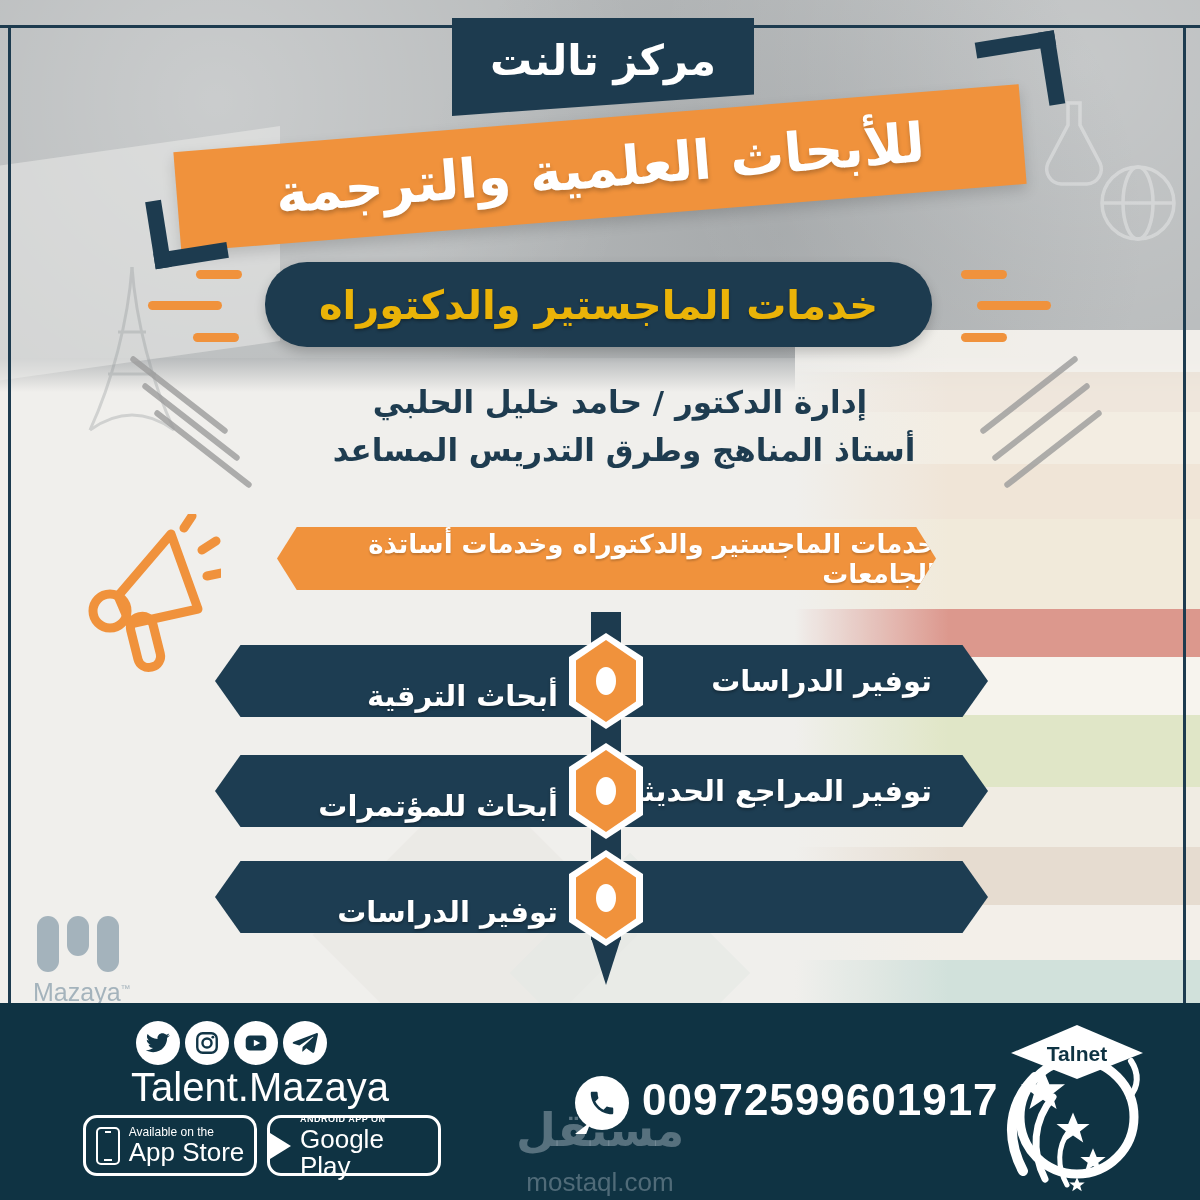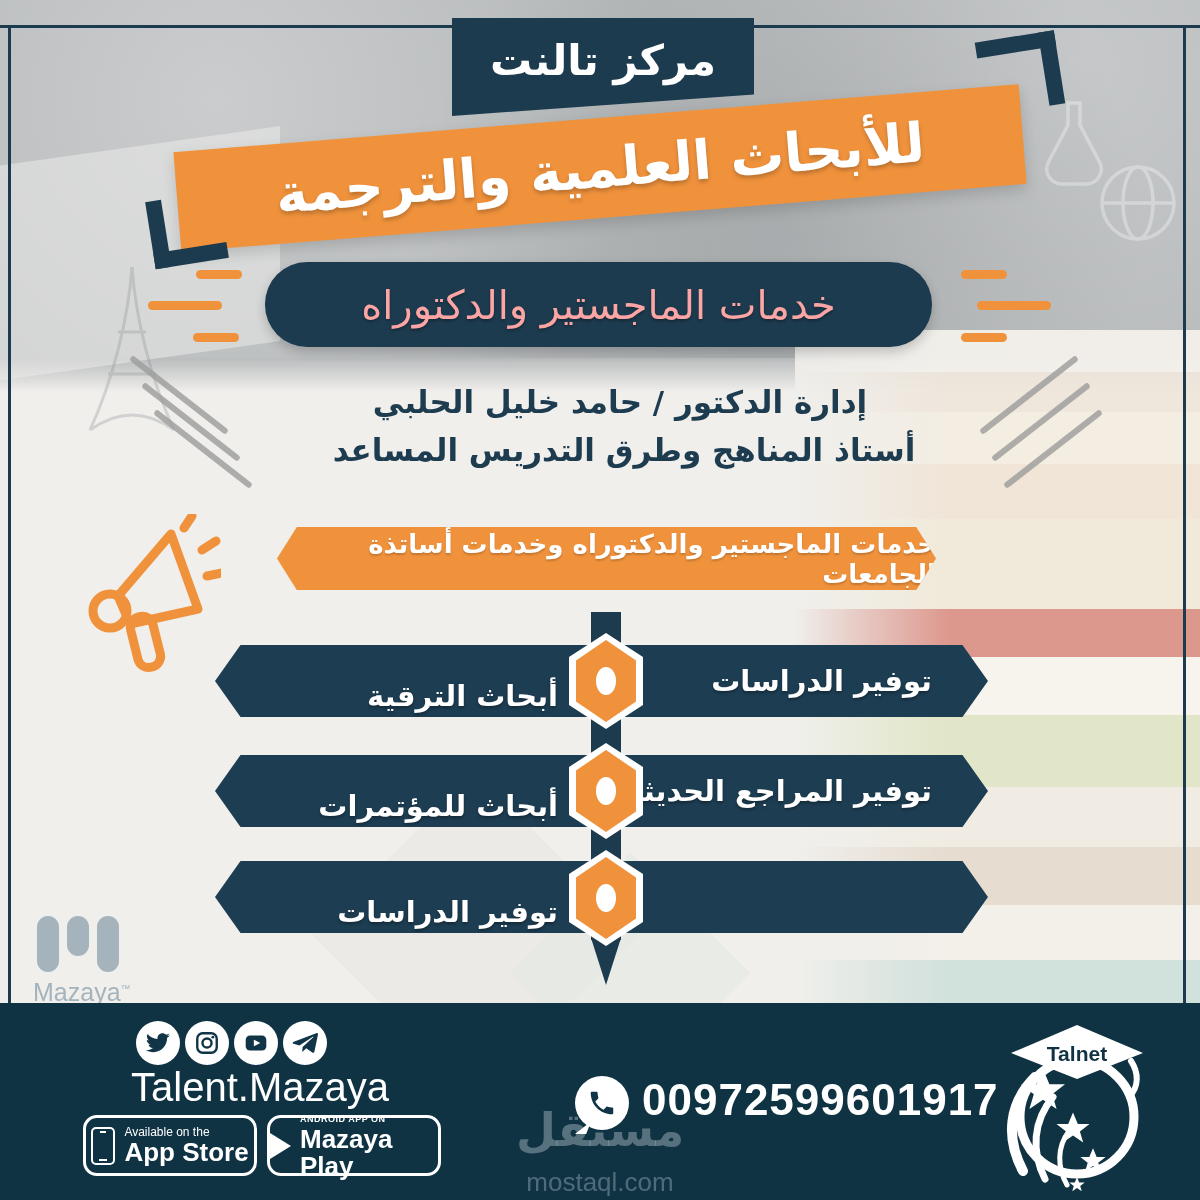--- a/index.html
+++ b/index.html
@@ -40,21 +40,21 @@
     transform:rotate(-4.6deg);z-index:5;display:flex;align-items:center;justify-content:center;
     box-shadow:0 6px 14px rgba(0,0,0,.15);}
   .title-orange span{color:#fff;font-size:54px;font-weight:bold;text-shadow:0 3px 4px rgba(0,0,0,.22);}
   .badge-box{position:absolute;left:452px;top:18px;width:302px;height:98px;background:#1d3b4f;
     clip-path:polygon(0 0,100% 0,100% 78%,0 100%);z-index:6;
     display:flex;align-items:center;justify-content:center;}
   .badge-box span{color:#fff;font-size:42px;font-weight:bold;margin-top:-14px;}
   .pill{position:absolute;left:265px;top:262px;width:667px;height:85px;border-radius:42px;
     background:#1d3b4f;z-index:5;display:flex;align-items:center;justify-content:center;
     box-shadow:0 5px 12px rgba(0,0,0,.2);}
-  .pill span{color:#fca5a5;font-size:40px;font-weight:normal;text-shadow:0 2px 3px rgba(0,0,0,.3);}
+  .pill span{color:#eab308;font-size:40px;font-weight:bold;text-shadow:0 2px 3px rgba(0,0,0,.3);}
   .dash{position:absolute;height:9px;border-radius:5px;background:#f0923c;z-index:4;}
   .mgmt{position:absolute;left:0;width:1200px;text-align:center;color:#1e3c50;
     font-size:31px;font-weight:bold;z-index:4;}
 
   
   .megaphone{position:absolute;left:66px;top:514px;z-index:4;}
   .srv-banner{position:absolute;left:277px;top:527px;width:659px;height:63px;background:#f0923c;
     clip-path:polygon(0 50%,3% 0,97% 0,100% 50%,97% 100%,3% 100%);z-index:5;
     display:flex;align-items:center;justify-content:center;}
   .srv-banner span{color:#fff;font-size:26px;font-weight:bold;text-shadow:0 2px 2px rgba(0,0,0,.18);}
@@ -90,21 +90,21 @@
   .social-circle{width:44px;height:44px;border-radius:50%;background:#fff;
     display:flex;align-items:center;justify-content:center;}
   .handle{position:absolute;left:95px;top:62px;width:330px;text-align:center;color:#fff;
     font-size:40px;font-family:"Liberation Sans",sans-serif;}
   .badges-row{position:absolute;left:83px;top:112px;display:flex;gap:10px;}
   .store-badge{width:174px;height:61px;border:3px solid #fff;border-radius:14px;box-sizing:border-box;
     display:flex;align-items:center;justify-content:center;gap:9px;color:#fff;
     font-family:"Liberation Sans",sans-serif;}
   .sb-l1{font-size:12px;line-height:14px;}
   .sb-l1.caps{font-size:9px;font-weight:bold;letter-spacing:.5px;}
-  .sb-l2{font-size:26px;line-height:27px;font-weight:700;}
+  .sb-l2{font-size:26px;line-height:27px;font-weight:400;}
   .as-phone{position:relative;width:20px;height:34px;border:2.5px solid #fff;border-radius:5px;}
   .as-phone::before{content:"";position:absolute;top:2px;left:50%;margin-left:-3px;width:6px;height:2px;background:#fff;}
   .as-phone::after{content:"";position:absolute;bottom:2px;left:50%;margin-left:-4px;width:8px;height:2px;background:#fff;}
   .gp-tri{width:0;height:0;border-top:13px solid transparent;border-bottom:13px solid transparent;
     border-left:21px solid #fff;}
   .mostaql{position:absolute;left:470px;top:100px;width:260px;text-align:center;z-index:1;}
   .mostaql .ar{font-size:46px;font-weight:bold;color:rgba(160,175,186,.5);direction:rtl;}
   .mostaql .dom{font-size:26px;color:rgba(160,175,186,.45);font-family:"Liberation Sans",sans-serif;margin-top:10px;}
   .phone-bubble{position:absolute;left:575px;top:73px;width:54px;height:54px;border-radius:50%;
     background:#fff;z-index:2;display:flex;align-items:center;justify-content:center;}
@@ -277,21 +277,21 @@
         <div class="as-phone"></div>
         <div>
           <div class="sb-l1">Available on the</div>
           <div class="sb-l2">App Store</div>
         </div>
       </div>
       <div class="store-badge">
         <div class="gp-tri"></div>
         <div>
           <div class="sb-l1 caps">ANDROID APP ON</div>
-          <div class="sb-l2">Mazaya Play</div>
+          <div class="sb-l2">Google Play</div>
         </div>
       </div>
     </div>
 
     <div class="mostaql">
       <div class="ar">مستقل</div>
       <div class="dom">mostaql.com</div>
     </div>
 
     <div class="phone-bubble">

